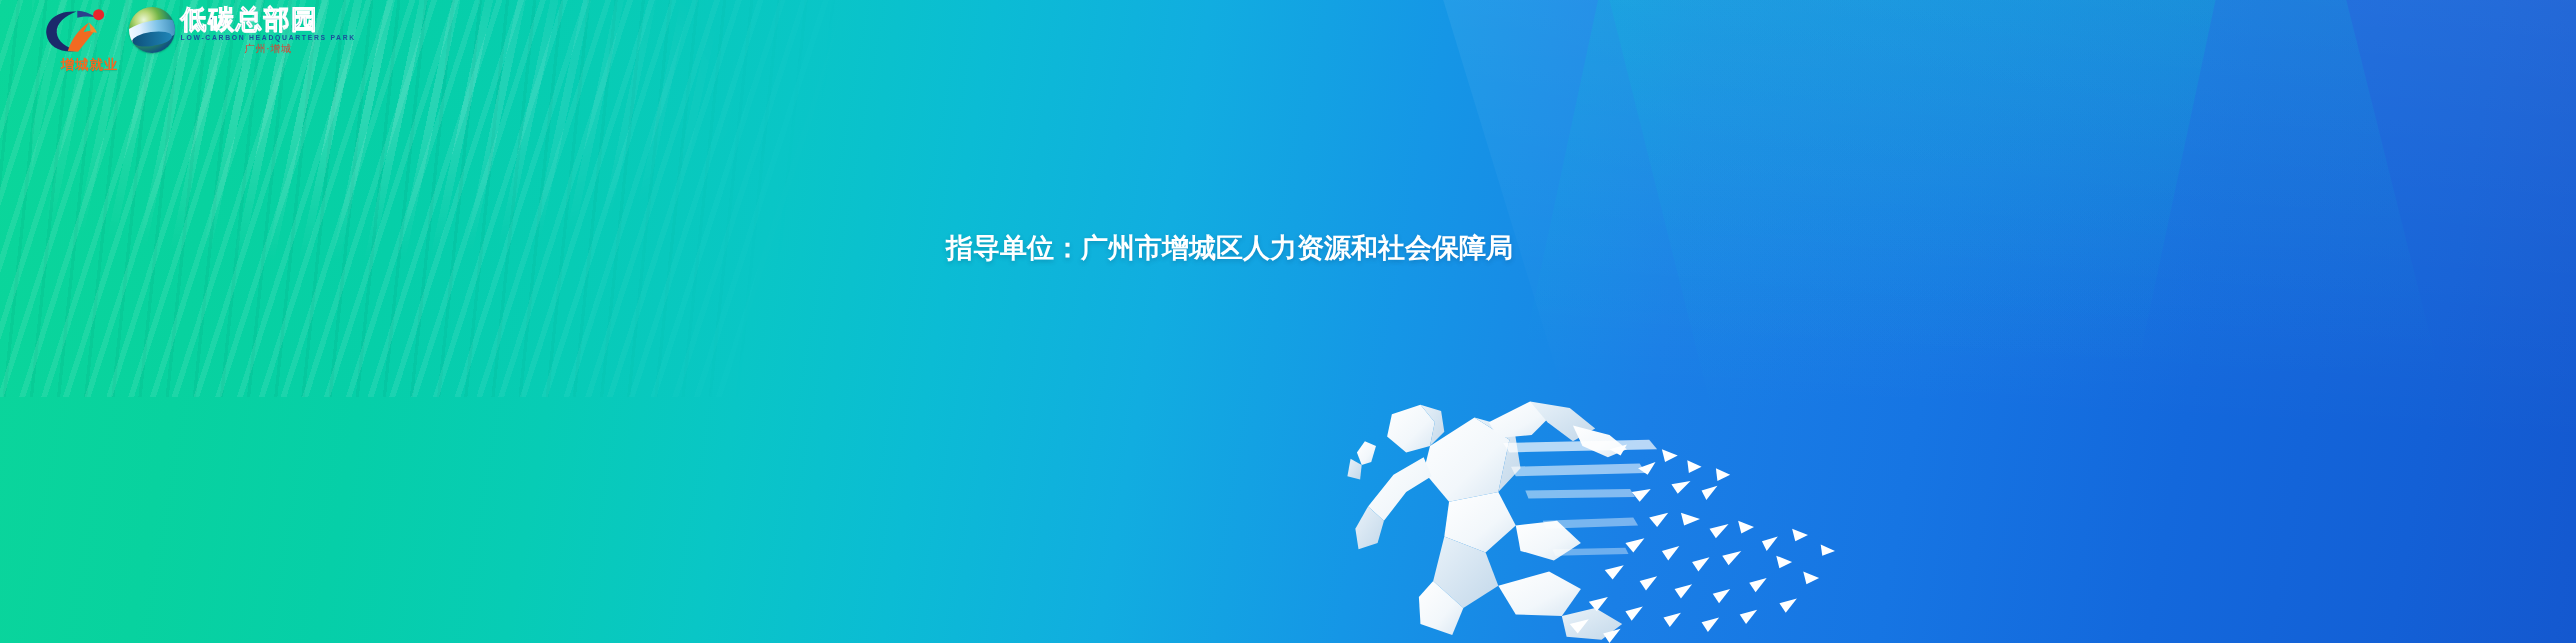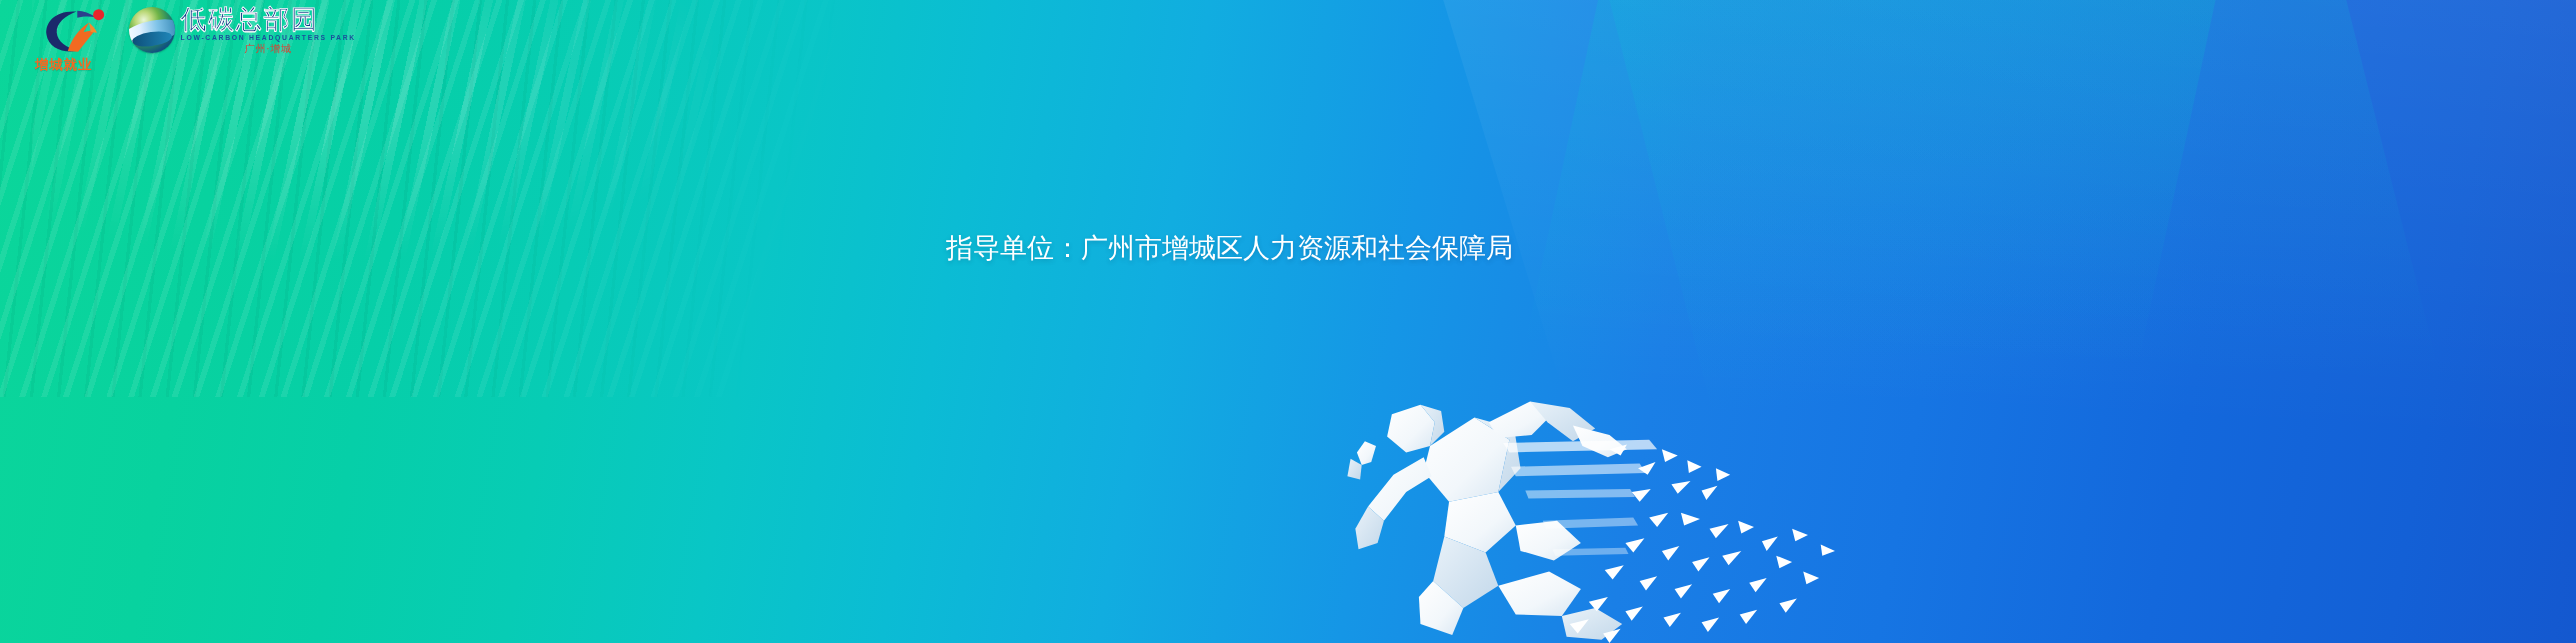--- a/index.html
+++ b/index.html
@@ -159,21 +159,21 @@
       rgba(255,45,190,.9) 0 4.8px, rgba(255,45,190,0) 4.8px 16px);
     -webkit-mask-image:radial-gradient(ellipse 795px 318px at 44% 100%,#000 74%,transparent 80%);
     mask-image:radial-gradient(ellipse 795px 318px at 44% 100%,#000 74%,transparent 80%);
     transform:rotate(-5deg);
     opacity:.7;
   }
 
   
   .logos{position:absolute;left:35px;top:6.4px;display:flex;align-items:flex-start;gap:11px;}
 
-  .logo1{width:83px;text-align:left;}
+  .logo1{width:83px;text-align:right;}
   .logo1 .mark{position:relative;width:73px;height:49px;margin:0 auto;}
   .logo1 .name{
     color:#f26a21;font-weight:bold;font-size:13.5px;letter-spacing:0.8px;
     margin-top:0.8px;text-shadow:0 0.8px 0.8px rgba(0,0,0,.12);
   }
 
   .logo2{display:flex;align-items:center;gap:5.6px;}
   .logo2 .orb{
     width:46px;height:46px;border-radius:50%;
     background:
@@ -188,21 +188,21 @@
     transform:rotate(-12deg);
   }
   .logo2 .orb .swoosh2{
     position:absolute;left:6%;top:54%;width:86%;height:30%;
     background:linear-gradient(95deg,#0d4e78,#1f86b8);
     border-radius:50%;
     transform:rotate(-8deg);
   }
   .logo2 .txtblock{line-height:1;}
   .logo2 .cn{
-    color:#123d86;font-weight:normal;font-size:26px;letter-spacing:1.6px;
+    color:#123d86;font-weight:bold;font-size:26px;letter-spacing:1.6px;
     -webkit-text-stroke:0.8px #ffffff;
     text-shadow:0 0.8px 0 #fff;
   }
   .logo2 .en{
     color:#1b4f9b;font-weight:bold;font-size:6.8px;letter-spacing:1.7px;
     margin-top:2.4px;white-space:nowrap;
   }
   .logo2 .sub{
     color:#e23b2e;font-weight:normal;font-size:10px;letter-spacing:0.8px;
     margin-top:2.4px;text-align:center;
@@ -215,21 +215,21 @@
     font-weight:bold;color:#ffffff;
     letter-spacing:0.8px;white-space:nowrap;
     font-family:"Liberation Sans","DejaVu Sans",sans-serif;
     text-shadow:0 2.4px 5.6px rgba(0,70,110,.17);
     transform:scaleX(1.0);
   }
 
   
   .info{
     position:absolute;left:946px;top:229px;
-    color:#ffffff;font-weight:normal;font-size:27px;line-height:1.48;
+    color:#ffffff;font-weight:bold;font-size:27px;line-height:1.48;
     white-space:nowrap;
     text-shadow:0 1.6px 4px rgba(0,60,100,.25);
   }
   .info .row{display:block;}
   .info .lbl{display:inline-block;}
 
   
   .runner{position:absolute;left:1236px;top:373px;width:604px;height:270px;}
   .runner svg{width:100%;height:100%;display:block;}
 </style>

